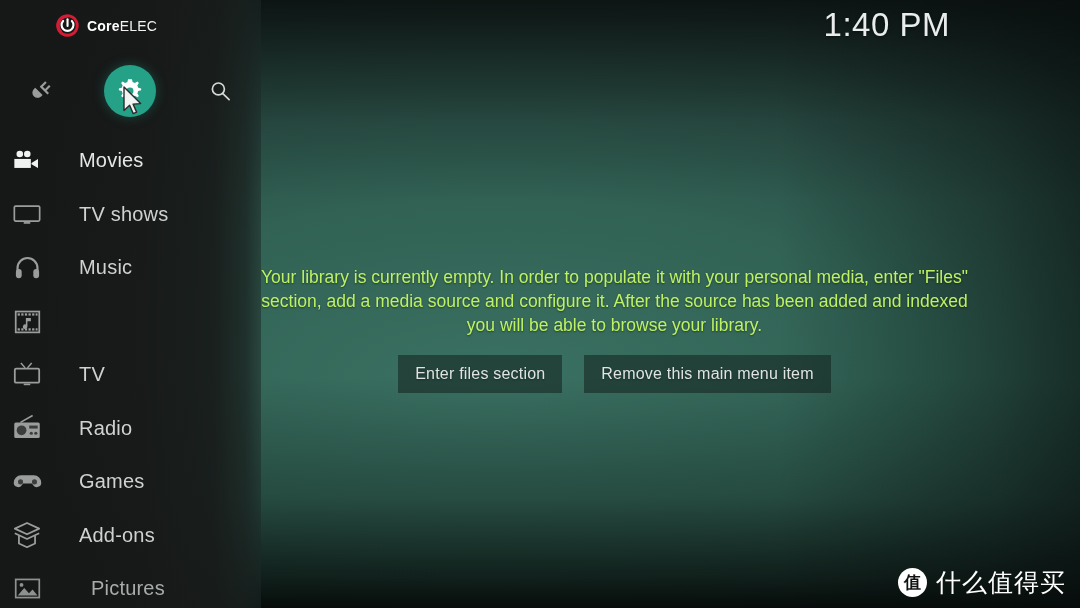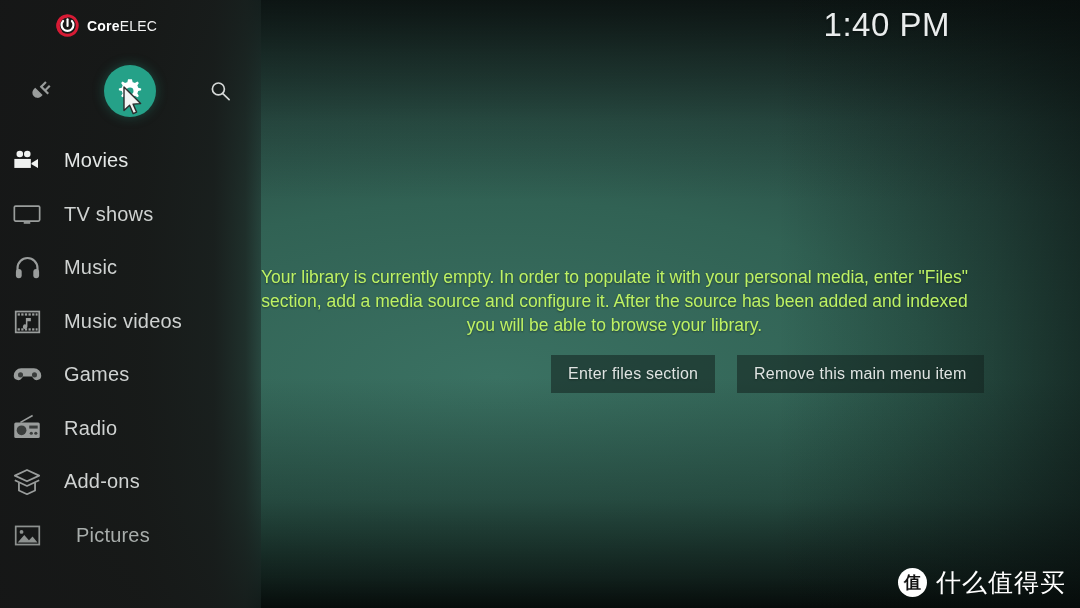--- a/index.html
+++ b/index.html
@@ -136,20 +136,21 @@
     top: 134px;
     width: 261px;
   }
   .menu-item {
     position: relative;
     height: 53.5px;
     display: flex;
     align-items: center;
     padding-left: 11px;
     box-sizing: border-box;
+    gap: 15px;
   }
   .menu-icon {
     width: 32px;
     height: 32px;
     display: flex;
     align-items: center;
     justify-content: center;
     flex: 0 0 32px;
   }
   .menu-label {
@@ -192,21 +193,21 @@
   .empty-text {
     font-size: 17.5px;
     font-weight: 300;
     line-height: 1.38;
     color: #bef264;
     text-shadow: 0 1px 2px rgba(0,0,0,0.4);
   }
   .btn-row {
     margin-top: 18px;
     display: flex;
-    justify-content: flex-end;
+    justify-content: center;
     gap: 22px;
   }
   .btn {
     height: 38px;
     padding: 0 17px;
     display: flex;
     align-items: center;
     justify-content: center;
     background: rgba(18,32,29,0.55);
     color: #dfe4e2;
@@ -371,51 +372,61 @@
                 <rect x="5.1" y="23.5" width="2.5" height="2.5"></rect>
                   <rect x="9.1" y="23.5" width="2.5" height="2.5"></rect>
                 <rect x="13.1" y="23.5" width="2.5" height="2.5"></rect>
                   <rect x="17.1" y="23.5" width="2.5" height="2.5"></rect>
                 <rect x="21.1" y="23.5" width="2.5" height="2.5"></rect>
                   <rect x="25" y="23.5" width="2.1" height="2.5"></rect>
               </g>
               <path d="M14.2 12.2 v7.1 a2.5 2.5 0 1 0 1.7 2.3 v-6 h3.8 v-3.4 z" fill="#9a9d9c"></path>
             </svg>
           </span>
-          <span class="menu-label">Music videos</span>
-        </div>
-
-
-        <div class="menu-item">
-          <span class="menu-icon">
-            <svg width="31" height="31" viewBox="0 0 32 32">
-              <path d="M9.4 9.6 h13.2 a7.6 7.6 0 0 1 7.6 7.6 a4.6 4.6 0 0 1-8.3 2.7 l-1.4-1.9 h-9 l-1.4 1.9 a4.6 4.6 0 0 1-8.3-2.7 a7.6 7.6 0 0 1 7.6-7.6 z" fill="#9a9d9c"></path>
-              <circle cx="8.8" cy="16.4" r="2.6" fill="#3a3d3c"></circle>
-              <circle cx="23.2" cy="16.4" r="2.6" fill="#3a3d3c"></circle>
-            </svg>
-          </span>
-          <span class="menu-label">Games</span>
+        </div>
+
+        <div class="menu-item">
+          <span class="menu-icon">
+            <svg width="30" height="30" viewBox="0 0 32 32">
+              <line x1="9.5" y1="3.2" x2="14" y2="8.4" stroke="#9a9d9c" stroke-width="1.6"></line>
+              <line x1="21" y1="3.2" x2="16.5" y2="8.4" stroke="#9a9d9c" stroke-width="1.6"></line>
+              <rect x="3" y="9.2" width="26" height="15" rx="1.4" fill="none" stroke="#9a9d9c" stroke-width="1.9"></rect>
+              <rect x="12.5" y="25.2" width="7" height="1.7" fill="#9a9d9c"></rect>
+            </svg>
+          </span>
+          <span class="menu-label">TV</span>
         </div>
 
         <div class="menu-item">
           <span class="menu-icon">
             <svg width="30" height="30" viewBox="0 0 32 32">
               <line x1="9" y1="10" x2="22" y2="2.6" stroke="#9a9d9c" stroke-width="1.7"></line>
               <rect x="2.4" y="10.2" width="27.2" height="16.4" rx="1.6" fill="#9a9d9c"></rect>
               <circle cx="10.2" cy="18.4" r="5.2" fill="#3a3d3c"></circle>
               <rect x="18.4" y="13.4" width="9" height="3.2" fill="#3a3d3c"></rect>
               <circle cx="20.6" cy="21.6" r="1.7" fill="#3a3d3c"></circle>
               <circle cx="25.4" cy="21.6" r="1.7" fill="#3a3d3c"></circle>
             </svg>
           </span>
           <span class="menu-label">Radio</span>
         </div>
 
         <div class="menu-item">
           <span class="menu-icon">
+            <svg width="31" height="31" viewBox="0 0 32 32">
+              <path d="M9.4 9.6 h13.2 a7.6 7.6 0 0 1 7.6 7.6 a4.6 4.6 0 0 1-8.3 2.7 l-1.4-1.9 h-9 l-1.4 1.9 a4.6 4.6 0 0 1-8.3-2.7 a7.6 7.6 0 0 1 7.6-7.6 z" fill="#9a9d9c"></path>
+              <circle cx="8.8" cy="16.4" r="2.6" fill="#3a3d3c"></circle>
+              <circle cx="23.2" cy="16.4" r="2.6" fill="#3a3d3c"></circle>
+            </svg>
+          </span>
+          <span class="menu-label">Games</span>
+        </div>
+
+        <div class="menu-item">
+          <span class="menu-icon">
             <svg width="30" height="30" viewBox="0 0 32 32">
               <path d="M16 3.2 L29 9.2 L16 15.2 L3 9.2 Z" fill="none" stroke="#9a9d9c" stroke-width="1.9" stroke-linejoin="round"></path>
               <path d="M3 14.2 L16 20.2 L29 14.2" fill="none" stroke="#9a9d9c" stroke-width="1.9" stroke-linejoin="round"></path>
               <path d="M7.4 16.6 v8.4 L16 29 l8.6-4 v-8.4" fill="none" stroke="#9a9d9c" stroke-width="1.9" stroke-linejoin="round"></path>
             </svg>
           </span>
           <span class="menu-label">Add-ons</span>
         </div>
 
         <div class="menu-item dim">

